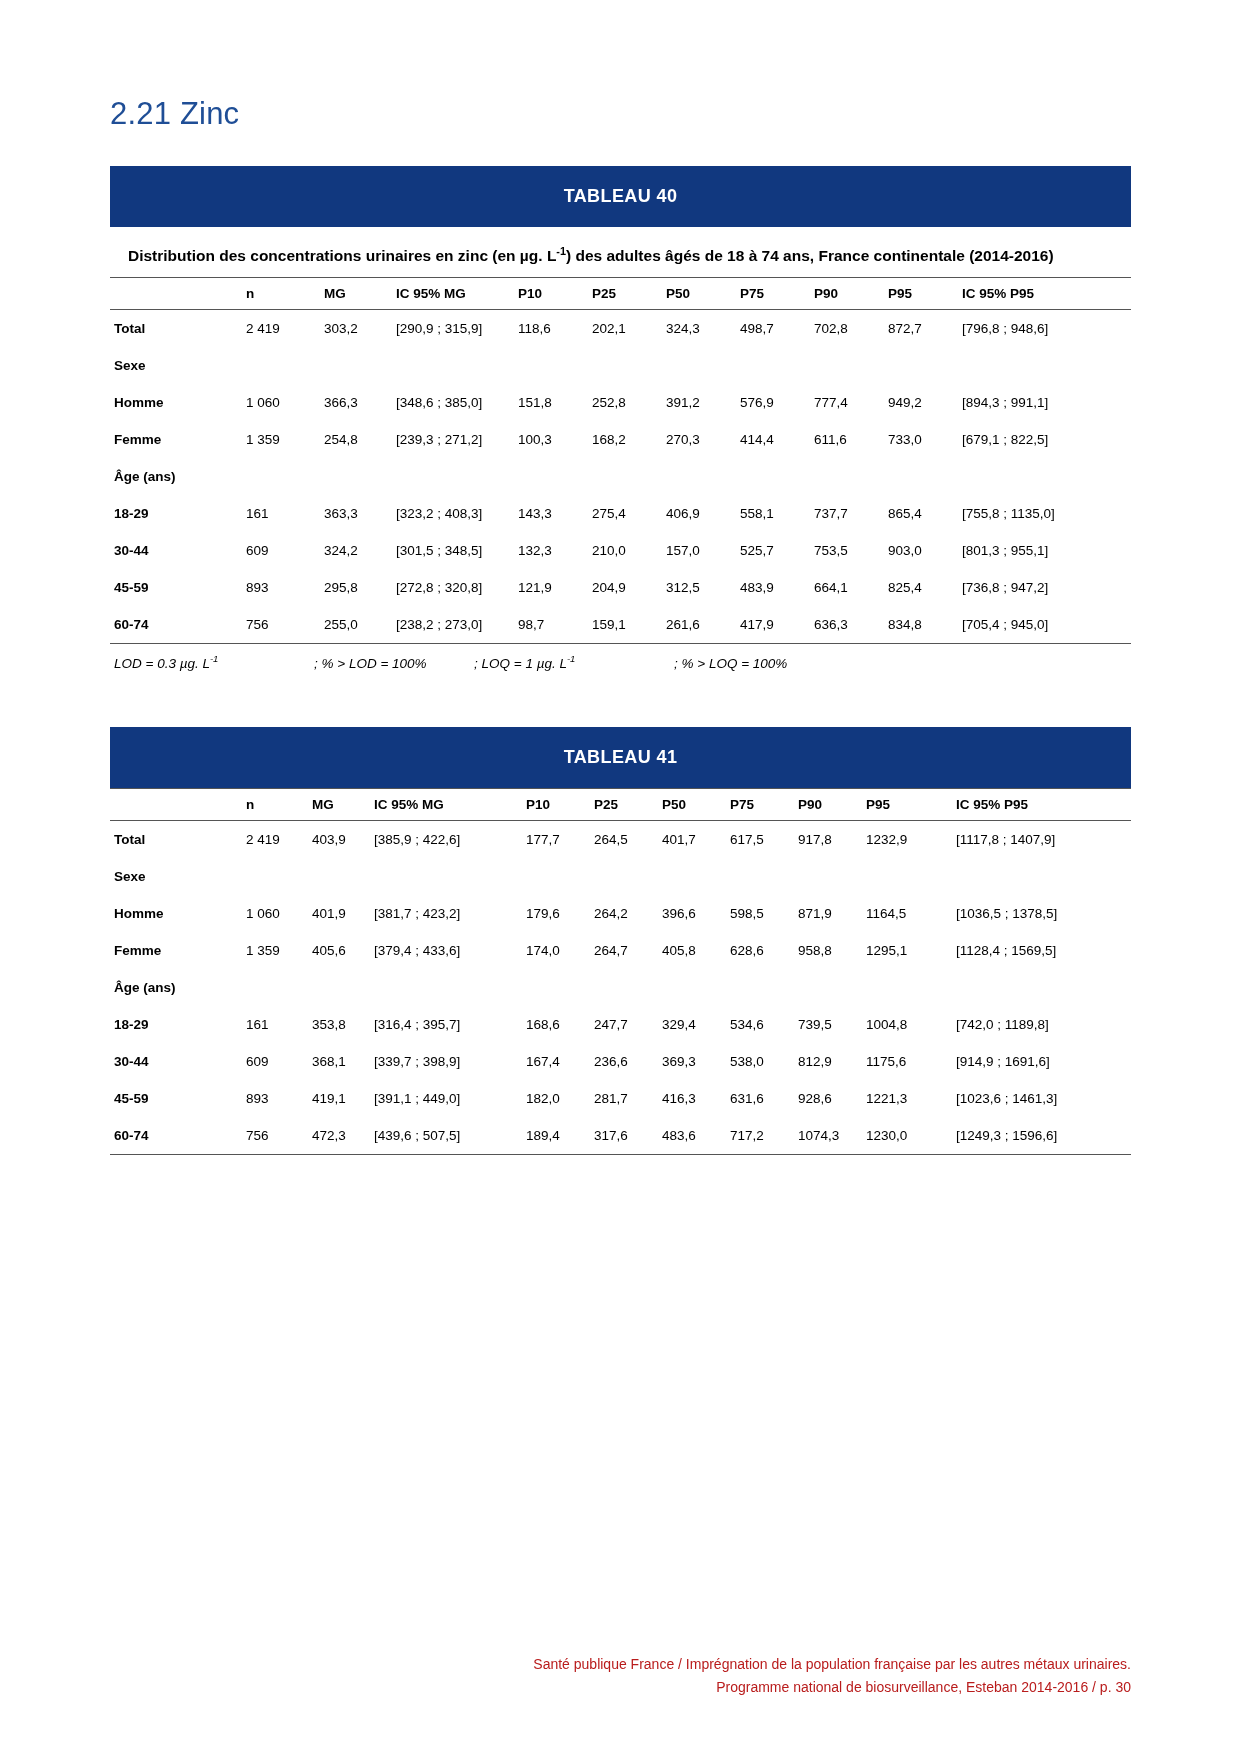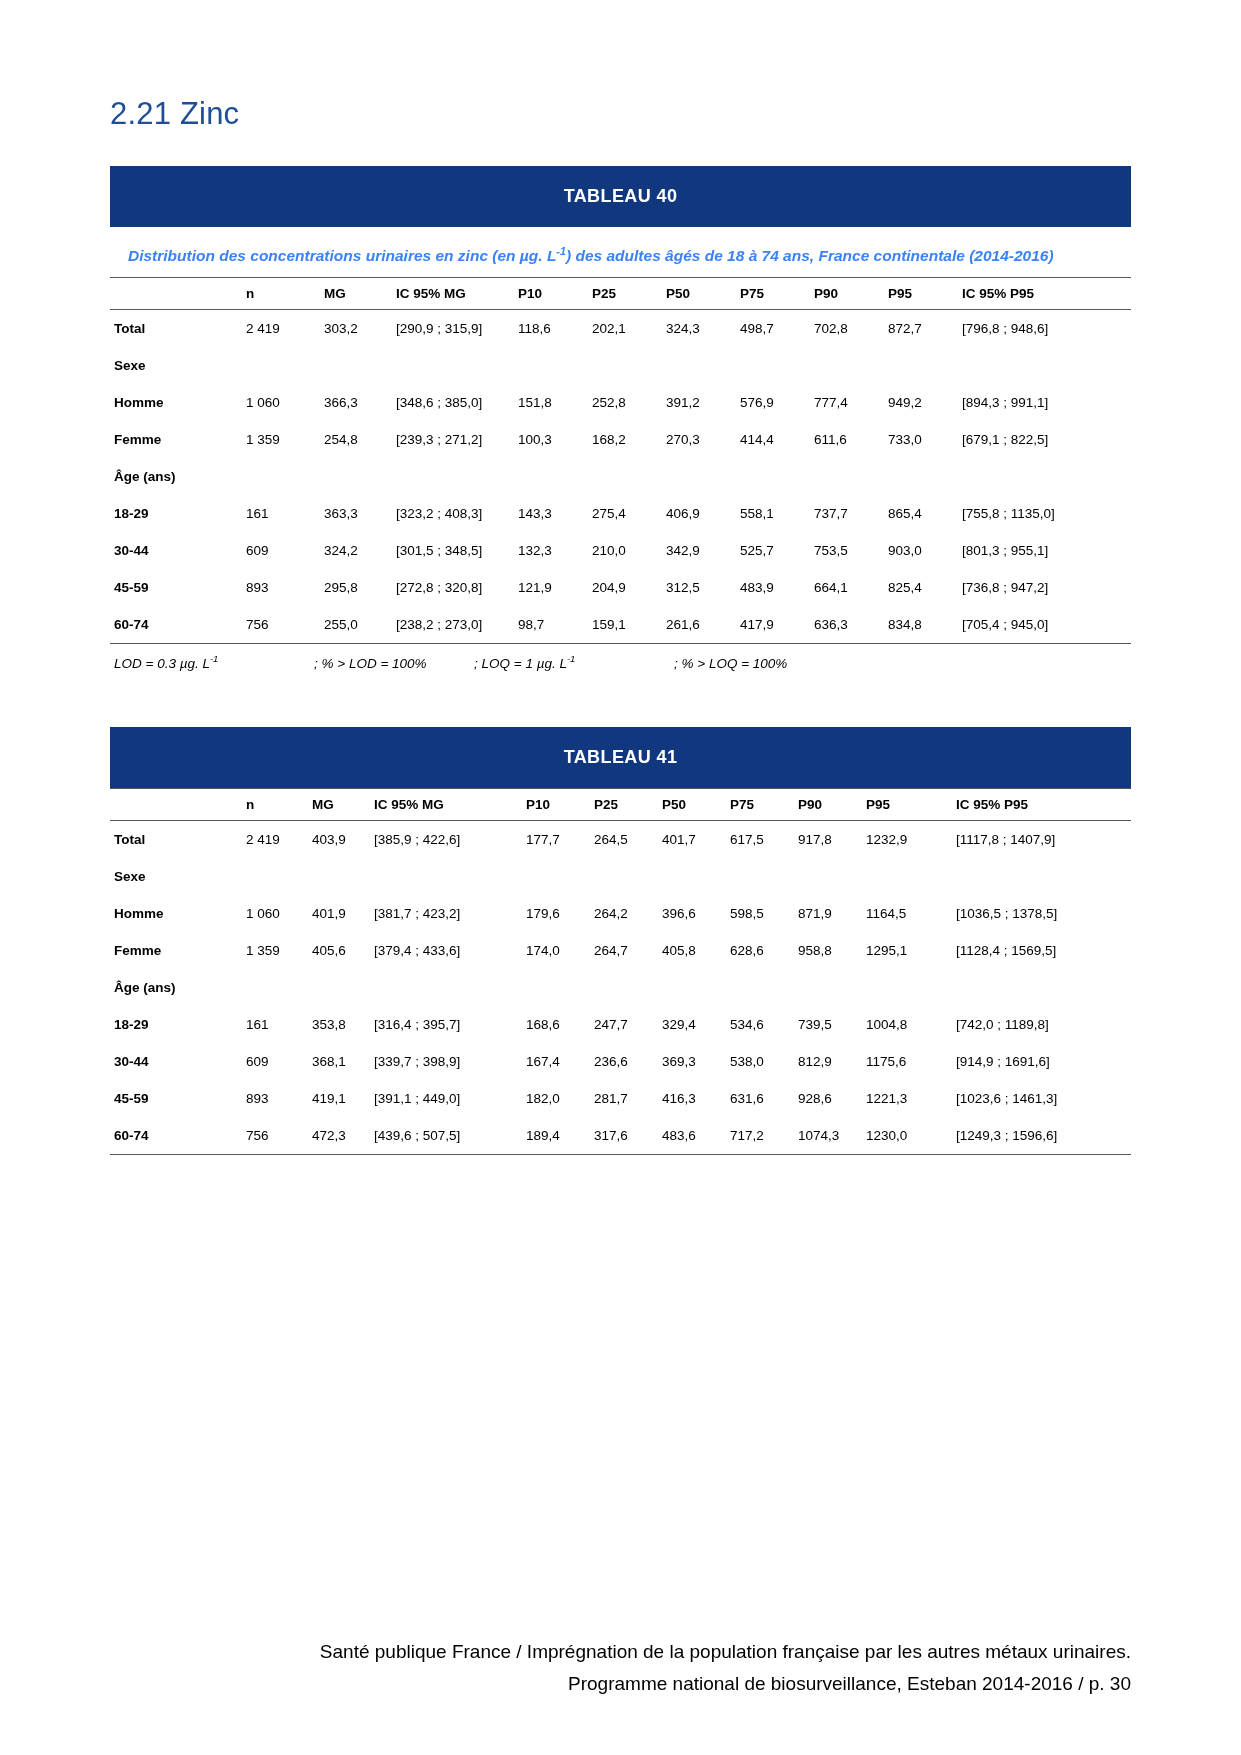--- a/index.html
+++ b/index.html
@@ -34,27 +34,26 @@
   .banner {
     background: #11387f;
     color: #ffffff;
     font-size: 18px;
     font-weight: bold;
     padding: 20px 22px;
     letter-spacing: 0.4px;
     text-align: center;
   }
   .caption {
-    color: #3b82f6;
+    color: #000000;
     font-size: 15.5px;
     font-weight: bold;
     line-height: 1.5;
     text-align: justify;
     padding: 16px 4px 10px 18px;
-    font-style: italic;
   }
   table.data {
     width: 100%;
     border-collapse: collapse;
     font-size: 13.5px;
   }
   table.data th {
     font-weight: bold;
     text-align: left;
     padding: 8px 6px;
@@ -97,22 +96,22 @@
   .footnote span { display: inline-block; }
   .fn1 { width: 200px; }
   .fn2 { width: 160px; }
   .fn3 { width: 200px; }
   .page-footer {
     position: absolute;
     left: 118px;
     right: 110px;
     bottom: 56px;
     text-align: right;
-    color: #000000;
-    font-size: 19px;
+    color: #b91c1c;
+    font-size: 14px;
     line-height: 1.65;
   }
   sup { font-size: 0.7em; vertical-align: super; }
 </style>
 </head>
 <body>
 
 <div class="page">
 
   <h1 class="section-title">2.21 Zinc</h1>
@@ -211,21 +210,21 @@
           <td>865,4</td>
           <td>[755,8 ; 1135,0]</td>
         </tr>
         <tr>
           <td class="label">30-44</td>
           <td>609</td>
           <td>324,2</td>
           <td>[301,5 ; 348,5]</td>
           <td>132,3</td>
           <td>210,0</td>
-          <td>342,9</td>
+          <td>157,0</td>
           <td>525,7</td>
           <td>753,5</td>
           <td>903,0</td>
           <td>[801,3 ; 955,1]</td>
         </tr>
         <tr>
           <td class="label">45-59</td>
           <td>893</td>
           <td>295,8</td>
           <td>[272,8 ; 320,8]</td>

